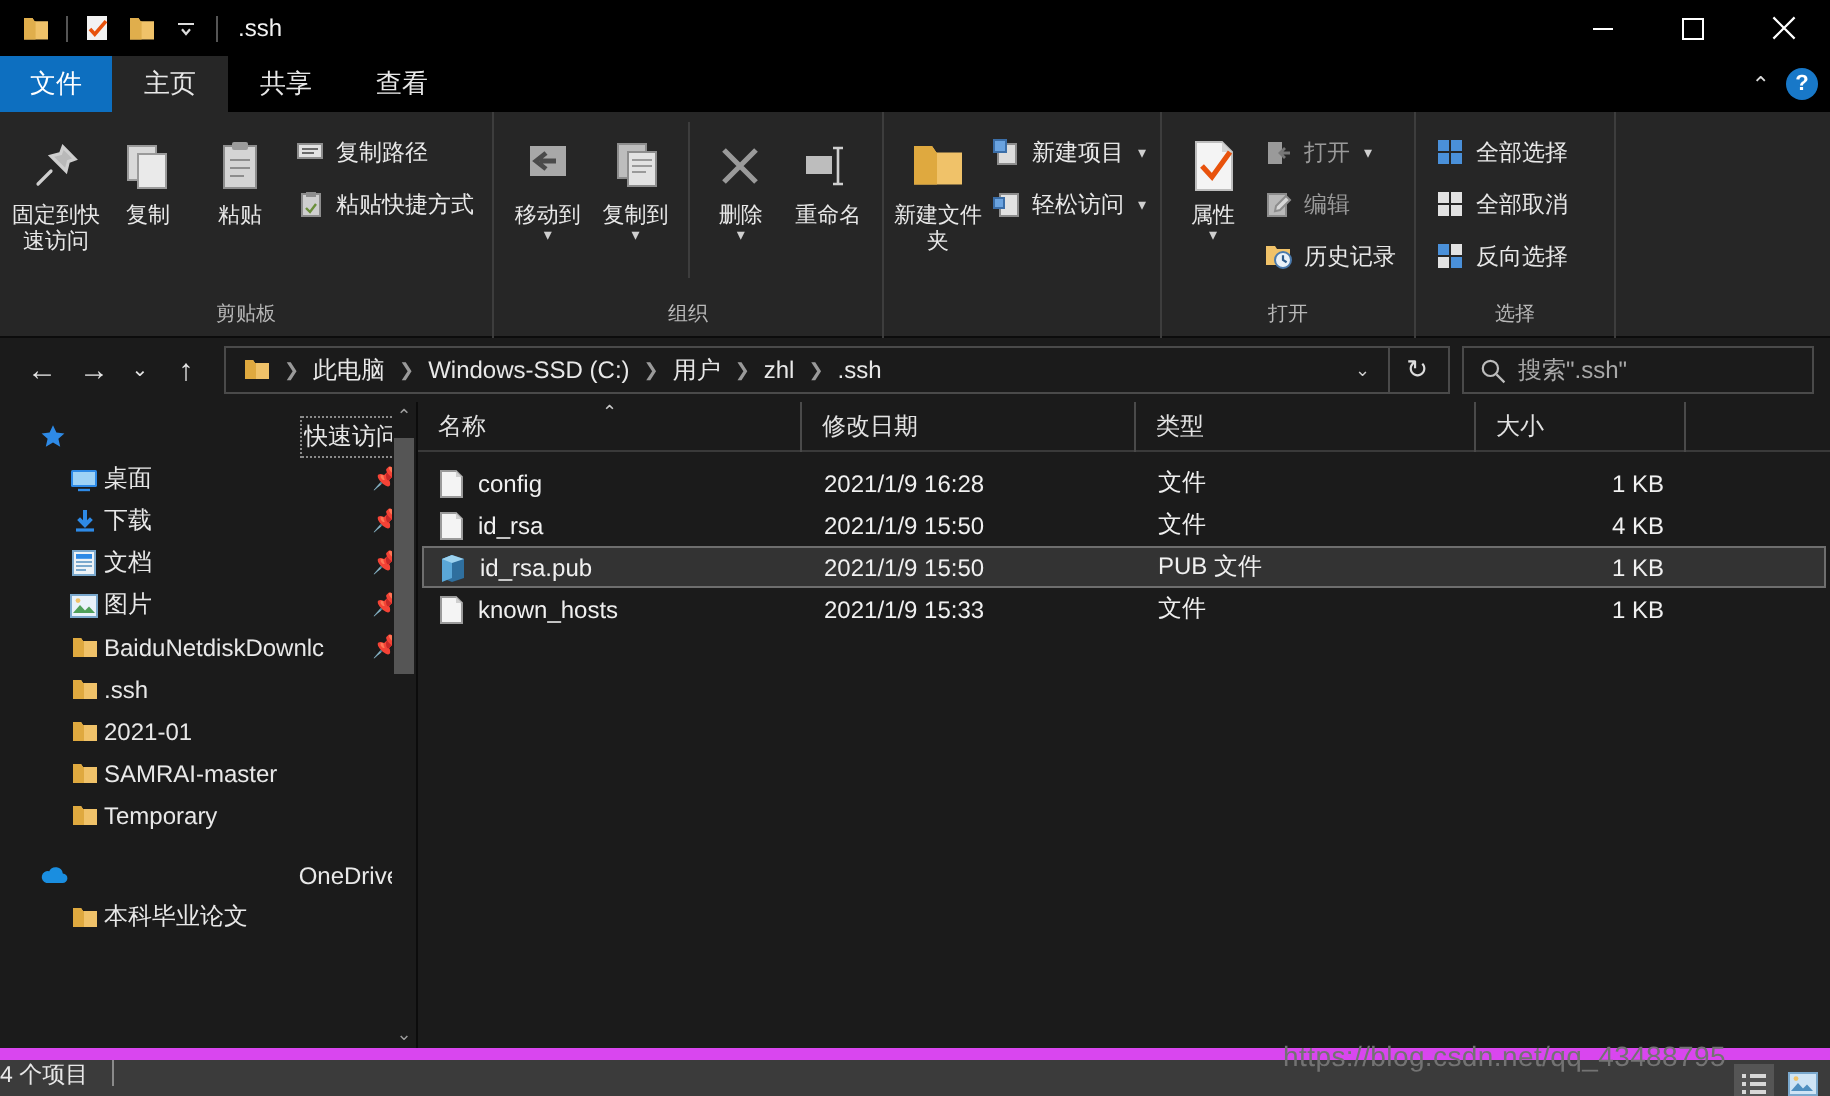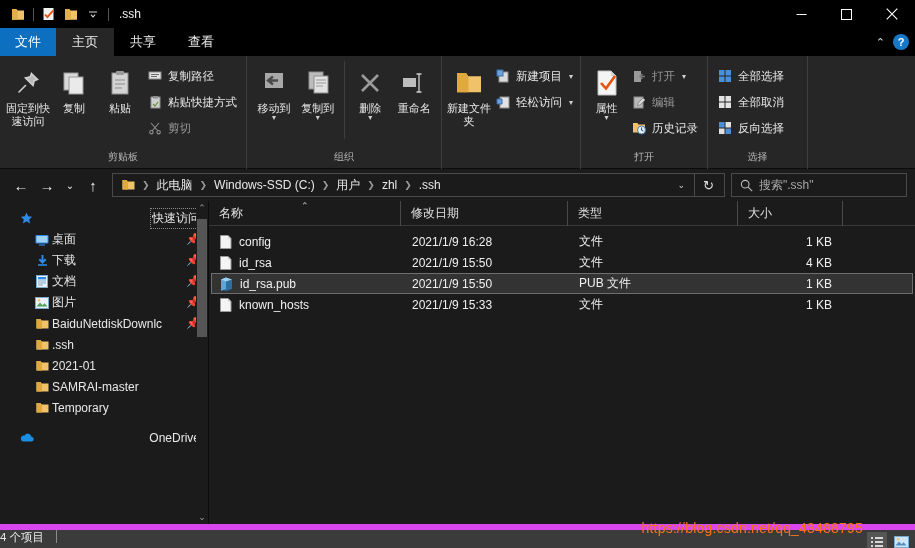--- a/index.html
+++ b/index.html
@@ -205,21 +205,21 @@
     flex: 0 0 24px; position: relative;
     border-top: 6px solid #d946ef;
   }
   .status-text { color: #e8e8e8; font-size: 11.5px; }
   .status-sep { width: 1px; height: 13px; background: #8a8a8a; margin-left: 12px; }
   .status-right { position: absolute; right: 4px; top: 2px; display: flex; gap: 4px; align-items: center; }
   .viewbtn { width: 20px; height: 20px; display: flex; align-items: center; justify-content: center; }
   .viewbtn.active { background: #555; }
   .watermark {
     position: absolute; right: 52px; bottom: 12px;
-    color: #f97316; font-size: 14px; letter-spacing: 0.2px;
+    color: #737373; font-size: 14px; letter-spacing: 0.2px;
     pointer-events: none;
   }
   svg { display: block; }
 </style>
 </head>
 <body>
 
 <div class="window">
 
   <div class="titlebar">
@@ -328,32 +328,20 @@
           </div>
           <div class="smallbtn">
             <span class="glyph">
               <svg width="14" height="14" viewBox="0 0 14 14">
                   <rect x="3" y="2" width="9" height="11" fill="#cfcfcf" stroke="#8d8d8d"></rect>
                   <rect x="5" y="1" width="5" height="2.5" fill="#8d8d8d"></rect>
                   <path d="M5 9l2 2 3-4" stroke="#6a8f3a" stroke-width="1.2" fill="none"></path>
                 </svg>
             </span>
             <span>粘贴快捷方式</span>
-          </div>
-          <div class="smallbtn dim">
-            <span class="glyph">
-              <svg width="14" height="14" viewBox="0 0 14 14">
-                  <g stroke="#8f8f8f" stroke-width="1.1" fill="none">
-                    <path d="M3 2l7 8M11 2l-7 8"></path>
-                    <circle cx="3.4" cy="11.2" r="1.7"></circle>
-                    <circle cx="10.6" cy="11.2" r="1.7"></circle>
-                  </g>
-                </svg>
-            </span>
-            <span>剪切</span>
           </div>
         </div>
       </div>
       <div class="rgroup-label">剪贴板</div>
     </div>
 
     <div class="rgroup" style="width:195px">
       <div class="rgroup-body">
         <div class="bigbtn">
           <div class="glyph">
@@ -681,20 +669,29 @@
 
         <div class="navitem root">
           <span class="ico">
             <svg width="15" height="11" viewBox="0 0 15 11">
                 <path d="M4.2 9.5h8a2.4 2.4 0 00.2-4.8A3.6 3.6 0 005.6 3.6 2.9 2.9 0 004.2 9.5z" fill="#1a8ee0"></path>
               </svg>
           </span>
           <span class="txt">OneDrive</span>
         </div>
 
+        <div class="navitem child">
+          <span class="ico">
+            <svg width="13" height="12" viewBox="0 0 13 12">
+                <path d="M0.5 1h4l1 1.5H12.5v8H0.5z" fill="#f0c269"></path>
+                <path d="M0.5 1h4l1 1.5H6V10.5H0.5z" fill="#dfa93f"></path>
+              </svg>
+          </span>
+          <span class="txt">本科毕业论文</span>
+        </div>
 
       </div>
       <div class="sb-track">
         <div class="sb-arrow">⌃</div>
         <div class="sb-arrow">⌄</div>
       </div>
       <div class="sb-thumb"></div>
     </div>
 
     <div class="filelist">

